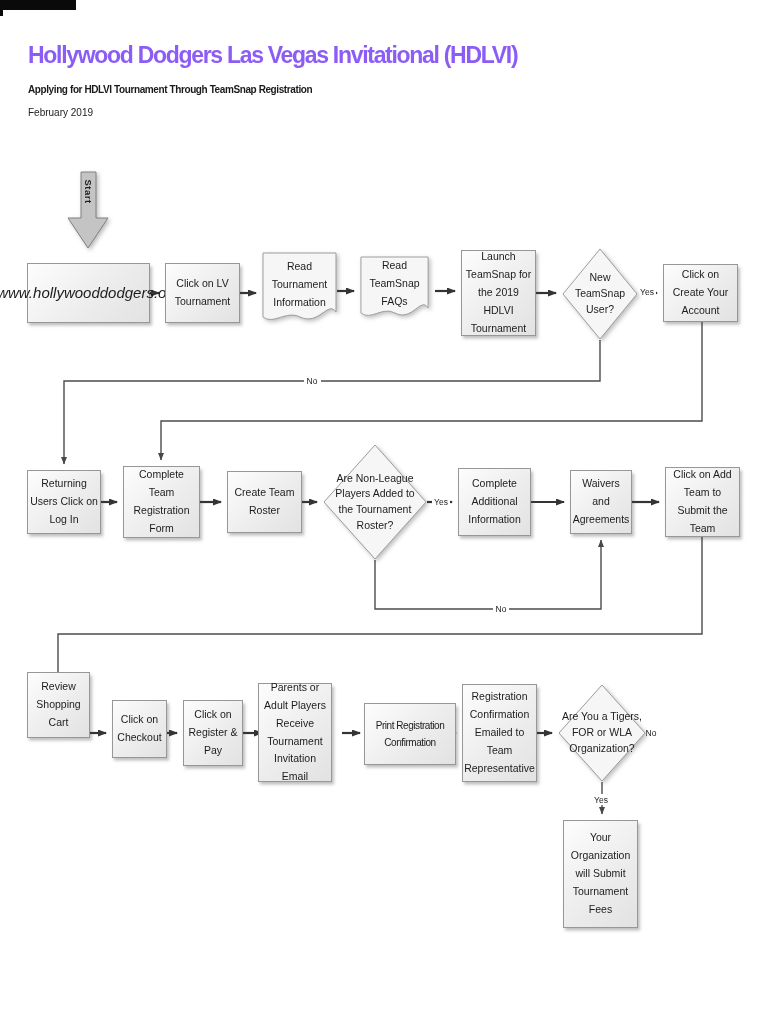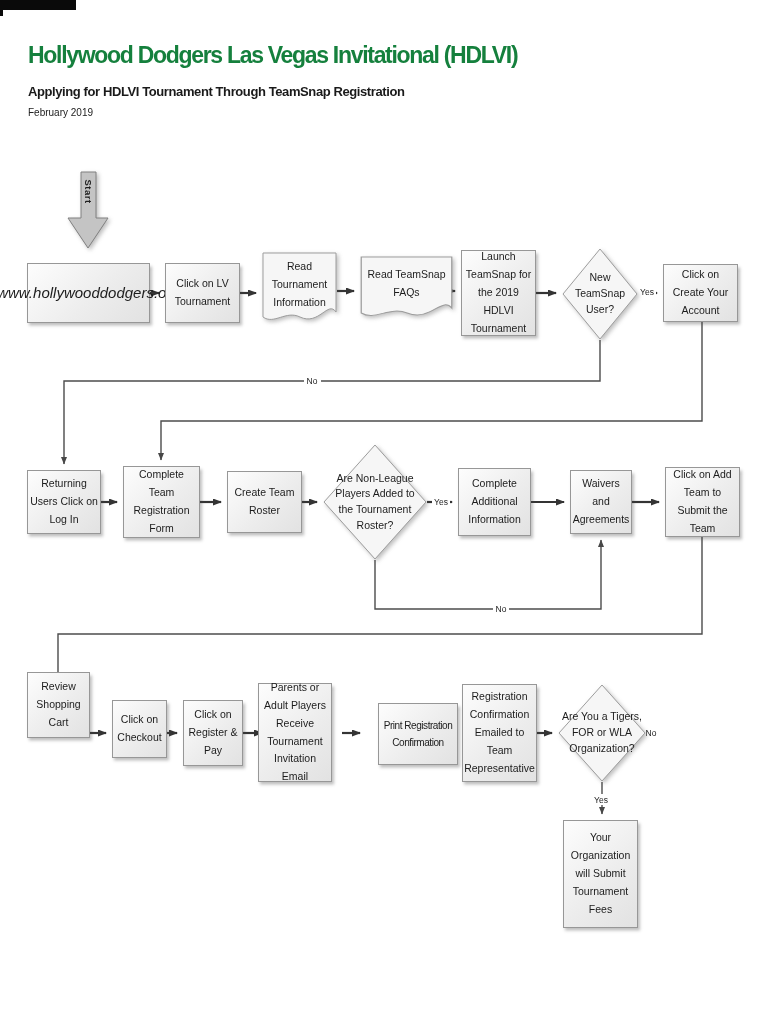--- a/index.html
+++ b/index.html
@@ -1,21 +1,21 @@
 <!DOCTYPE html>
 <html><head>
 <meta charset="utf-8">
 <style>
   html,body{margin:0;padding:0;background:#fff;}
   #page{position:relative;width:770px;height:1024px;background:#fff;overflow:hidden;
         font-family:"Liberation Sans",sans-serif;color:#1d1d1d;}
   .corner-top{position:absolute;left:0;top:0;width:76px;height:10px;background:#0a0a0a;}
   .corner-left{position:absolute;left:0;top:0;width:3px;height:16px;background:#0a0a0a;}
-  .title{position:absolute;left:28px;top:42px;font-size:23px;font-weight:bold;letter-spacing:-1.3px;color:#15803d;white-space:nowrap;}
-  .subtitle{position:absolute;left:28px;top:84px;font-size:13px;font-weight:bold;letter-spacing:-0.4px;color:#1a1a1a;white-space:nowrap;}
+  .title{position:absolute;left:28px;top:42px;font-size:23px;font-weight:bold;letter-spacing:-1.3px;color:#8b5cf6;white-space:nowrap;}
+  .subtitle{position:absolute;left:28px;top:84px;font-size:10px;font-weight:bold;letter-spacing:-0.4px;color:#1a1a1a;white-space:nowrap;}
   .date{position:absolute;left:28px;top:107px;font-size:10px;color:#222;}
   svg.underlay{position:absolute;left:0;top:0;z-index:1;}
   .f{stroke:#343434;stroke-width:2.2;fill:none;}
   .e{stroke:#4c4c4c;stroke-width:1.4;fill:none;}
   .lblbg{fill:#ffffff;}
   .lbl{font-family:"Liberation Sans",sans-serif;font-size:8.5px;fill:#1d1d1d;text-anchor:middle;}
   .node{position:absolute;display:flex;align-items:center;justify-content:center;text-align:center;
         font-size:10.5px;line-height:1.7;color:#1c1c1c;z-index:2;}
   .rect{background:linear-gradient(135deg,#fdfdfd 0%,#ededed 55%,#e2e2e2 100%);
         border:1px solid #979797;box-shadow:2px 2.5px 3px rgba(70,70,70,.35);padding:1px 2px;box-sizing:border-box;}
@@ -112,21 +112,21 @@
     <span>Click on LV Tournament</span>
     </div>
 
   <div class="node doc" style="left:262px;top:252px;width:75px;height:80px">
     <svg viewBox="0 0 75 80" preserveAspectRatio="none">
       <path class="shape" d="M1,1 H74 V60 C66,48 57,74 38,65 C24,58 12,73 1,65 Z"></path>
     </svg>
     <span>Read Tournament Information</span>
     </div>
 
-  <div class="node doc" style="left:360px;top:256px;width:93px;height:70px">
+  <div class="node doc" style="left:360px;top:256px;width:69px;height:70px">
     <svg viewBox="0 0 75 70" preserveAspectRatio="none">
       <path class="shape" d="M1,1 H74 V52 C66,40 57,66 38,57 C24,50 12,65 1,57 Z"></path>
     </svg>
     <span>Read TeamSnap FAQs</span>
     </div>
 
   <div class="node rect" style="left:461px;top:250px;width:75px;height:86px">
     <span>Launch TeamSnap for the 2019 HDLVI Tournament</span>
     </div>
 
@@ -173,21 +173,21 @@
     </div>
   <div class="node rect" style="left:112px;top:700px;width:55px;height:58px">
     <span>Click on Checkout</span>
     </div>
   <div class="node rect" style="left:183px;top:700px;width:60px;height:66px">
     <span>Click on Register &amp; Pay</span>
     </div>
   <div class="node rect" style="left:258px;top:683px;width:74px;height:99px">
     <span>Parents or Adult Players Receive Tournament Invitation Email</span>
     </div>
-  <div class="node rect tight" style="left:378px;top:703px;width:80px;height:62px">
+  <div class="node rect tight" style="left:364px;top:703px;width:92px;height:62px">
     <span>Print Registration Confirmation</span>
     </div>
   <div class="node rect" style="left:462px;top:684px;width:75px;height:98px">
     <span>Registration Confirmation Emailed to Team Representative</span>
     </div>
 
   <div class="node diamond" style="left:558px;top:684px;width:88px;height:98px">
     <svg viewBox="0 0 88 98" preserveAspectRatio="none">
       <polygon class="shape" points="44,1 87,49 44,97 1,49"></polygon>
     </svg>

